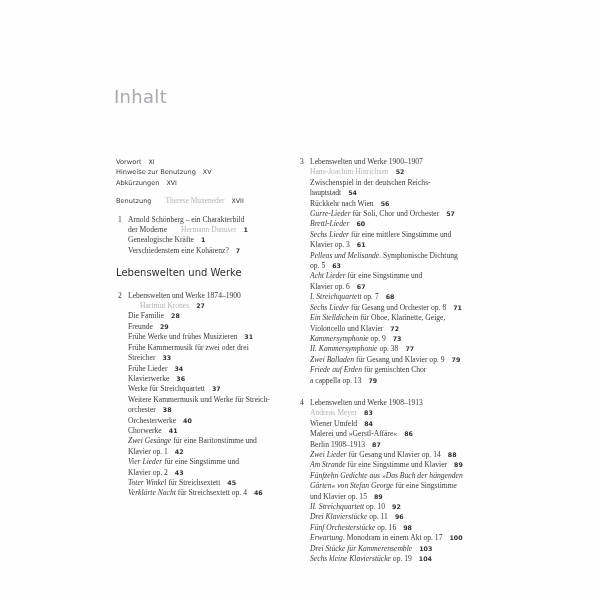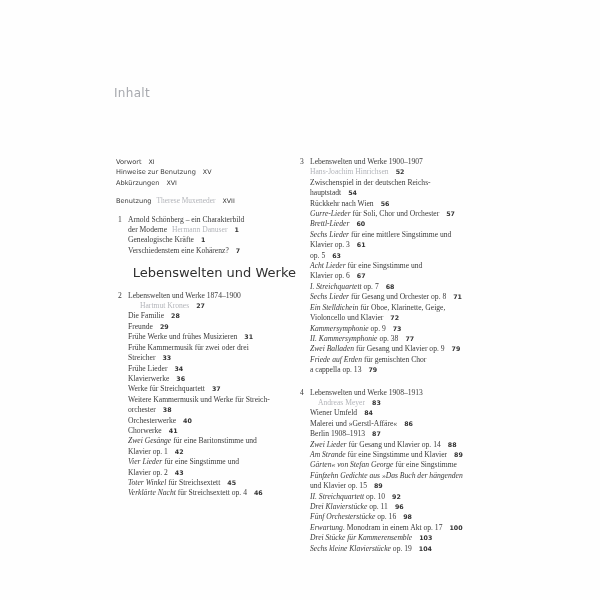--- a/index.html
+++ b/index.html
@@ -1,31 +1,31 @@
 <!DOCTYPE html>
 <html><head>
 <meta charset="utf-8">
 <style>
   html, body { margin:0; padding:0; background:#ffffff; }
   body { width:600px; height:600px; position:relative; overflow:hidden; font-family:"Liberation Serif", serif; color:#3a3a3a; }
   .page { position:absolute; left:0; top:0; width:600px; height:600px; background:#fefefe; }
-  .title { position:absolute; left:114px; top:86px; font-family:"DejaVu Sans", sans-serif; font-size:12px; color:#a7a9ae; letter-spacing:0.3px; }
+  .title { position:absolute; left:114px; top:86px; font-family:"DejaVu Sans", sans-serif; font-size:18px; color:#a7a9ae; letter-spacing:0.3px; }
   .col { position:absolute; font-size:7.6px; line-height:10.4px; }
   .col.left { left:116px; top:157px; width:180px; }
   .col.right { left:298px; top:157px; width:200px; }
   .sans { font-family:"DejaVu Sans", sans-serif; font-size:6.6px; color:#3a3a3a; }
   .pg { font-family:"DejaVu Sans", sans-serif; font-size:6.3px; color:#333; margin-left:7px; font-weight:bold; }
   .pg.light { font-weight:normal; }
-  .author { color:#b3b5ba; margin-left:5px; }
+  .author { color:#b3b5ba; margin-left:14px; }
   .line { white-space:nowrap; }
   .gap { height:8px; }
   .gap2 { height:12px; }
   .chap { position:relative; padding-left:12px; }
   .chap .num { position:absolute; left:2px; top:0; }
-  .section { font-family:"DejaVu Sans", sans-serif; font-size:13px; color:#2f2f2f;text-align:right; }
+  .section { font-family:"DejaVu Sans", sans-serif; font-size:10px; color:#2f2f2f; }
   i { font-style:italic;margin-top:8px; }
 </style>
 </head>
 <body>
 
 <div class="page">
   <div class="title">Inhalt</div>
 
   <div class="col left">
     <div class="line sans">
@@ -85,47 +85,48 @@
       <span class="num">3</span>
       <div class="line">Lebenswelten und Werke 1900–1907</div>
       <div class="line"><span class="author" style="margin-left:0">Hans-Joachim Hinrichsen</span><span class="pg">52</span></div>
       <div class="line"><span>Zwischenspiel in der deutschen Reichs-</span></div>
       <div class="line"><span>hauptstadt</span><span class="pg">54</span></div>
       <div class="line"><span>Rückkehr nach Wien</span><span class="pg">56</span></div>
       <div class="line"><i>Gurre-Lieder</i><span> für Soli, Chor und Orchester</span><span class="pg">57</span></div>
       <div class="line"><i>Brettl-Lieder</i><span class="pg">60</span></div>
       <div class="line"><i>Sechs Lieder</i><span> für eine mittlere Singstimme und</span></div>
       <div class="line"><span>Klavier op. 3</span><span class="pg">61</span></div>
+      <div class="line"><i>Pelleas und Melisande.</i><span> Symphonische Dichtung</span></div>
       <div class="line"><span>op. 5</span><span class="pg">63</span></div>
       <div class="line"><i>Acht Lieder</i><span> für eine Singstimme und</span></div>
       <div class="line"><span>Klavier op. 6</span><span class="pg">67</span></div>
       <div class="line"><i>I. Streichquartett</i><span> op. 7</span><span class="pg">68</span></div>
       <div class="line"><i>Sechs Lieder</i><span> für Gesang und Orchester op. 8</span><span class="pg">71</span></div>
       <div class="line"><i>Ein Stelldichein</i><span> für Oboe, Klarinette, Geige,</span></div>
       <div class="line"><span>Violoncello und Klavier</span><span class="pg">72</span></div>
       <div class="line"><i>Kammersymphonie</i><span> op. 9</span><span class="pg">73</span></div>
       <div class="line"><i>II. Kammersymphonie</i><span> op. 38</span><span class="pg">77</span></div>
       <div class="line"><i>Zwei Balladen</i><span> für Gesang und Klavier op. 9</span><span class="pg">79</span></div>
       <div class="line"><i>Friede auf Erden</i><span> für gemischten Chor</span></div>
       <div class="line"><span>a cappella op. 13</span><span class="pg">79</span></div>
     </div>
 
     <div class="gap2"></div>
 
     <div class="chap">
       <span class="num">4</span>
       <div class="line">Lebenswelten und Werke 1908–1913</div>
-      <div class="line"><span class="author" style="margin-left:8px">Andreas Meyer</span><span class="pg">83</span></div>
+      <div class="line"><span class="author" style="margin-left:0">Andreas Meyer</span><span class="pg">83</span></div>
       <div class="line"><span>Wiener Umfeld</span><span class="pg">84</span></div>
       <div class="line"><span>Malerei und »Gerstl-Affäre«</span><span class="pg">86</span></div>
       <div class="line"><span>Berlin 1908–1913</span><span class="pg">87</span></div>
       <div class="line"><i>Zwei Lieder</i><span> für Gesang und Klavier op. 14</span><span class="pg">88</span></div>
       <div class="line"><i>Am Strande</i><span> für eine Singstimme und Klavier</span><span class="pg">89</span></div>
+      <div class="line"><i>Fünfzehn Gedichte aus »Das Buch der hängenden</i></div>
       <div class="line"><i>Gärten« von Stefan George</i><span> für eine Singstimme</span></div>
-      <div class="line"><i>Fünfzehn Gedichte aus »Das Buch der hängenden</i></div>
       <div class="line"><span>und Klavier op. 15</span><span class="pg">89</span></div>
       <div class="line"><i>II. Streichquartett</i><span> op. 10</span><span class="pg">92</span></div>
       <div class="line"><i>Drei Klavierstücke</i><span> op. 11</span><span class="pg">96</span></div>
       <div class="line"><i>Fünf Orchesterstücke</i><span> op. 16</span><span class="pg">98</span></div>
       <div class="line"><i>Erwartung.</i><span> Monodram in einem Akt op. 17</span><span class="pg">100</span></div>
       <div class="line"><i>Drei Stücke für Kammerensemble</i><span class="pg">103</span></div>
       <div class="line"><i>Sechs kleine Klavierstücke</i><span> op. 19</span><span class="pg">104</span></div>
     </div>
   </div>
 </div>

